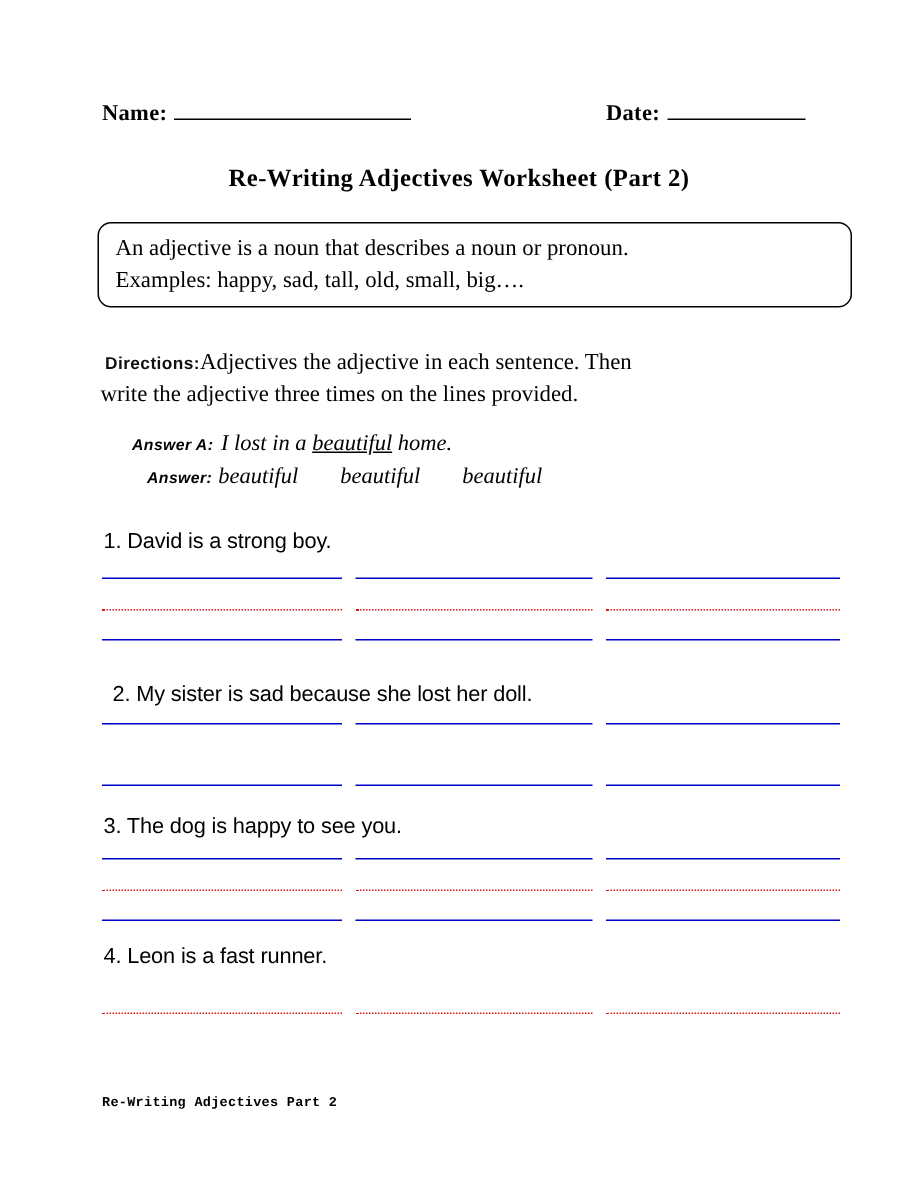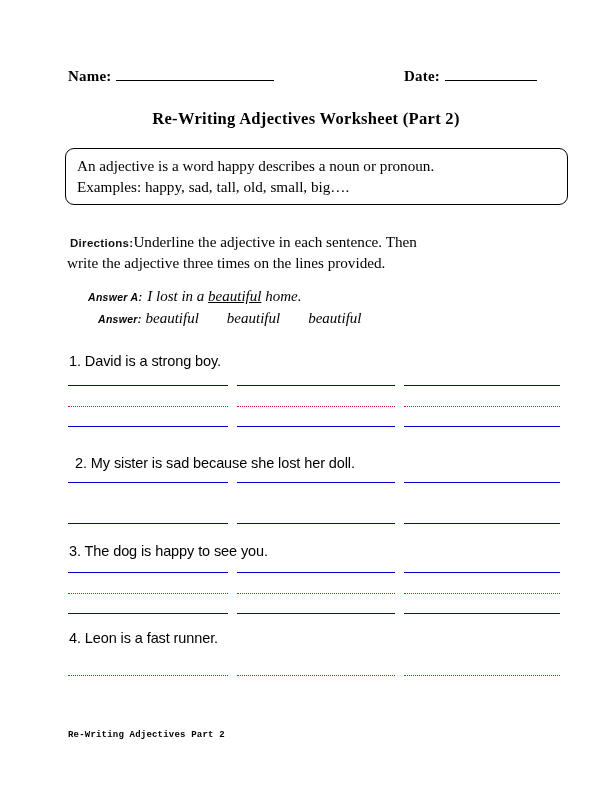--- a/index.html
+++ b/index.html
@@ -230,27 +230,27 @@
     </div>
     <div class="nd-group nd-date">
       <span class="nd-label">Date:</span>
       <span class="nd-rule nd-rule-date"></span>
     </div>
   </div>
 
   <div class="title">Re-Writing Adjectives Worksheet (Part 2)</div>
 
   <div class="defbox">
-    <div class="defbox-line">An adjective is a word happy describes a noun or pronoun.</div>
+    <div class="defbox-line">An adjective is a noun that describes a noun or pronoun.</div>
     <div class="defbox-line">Examples: happy, sad, tall, old, small, big….</div>
   </div>
 
   <div class="directions">
     <div class="dir-first">
-      <span class="dir-label">Directions:</span><span class="dir-text">Underline the adjective in each sentence. Then</span>
+      <span class="dir-label">Directions:</span><span class="dir-text">Adjectives the adjective in each sentence. Then</span>
     </div>
     <div class="dir-second">write the adjective three times on the lines provided.</div>
   </div>
 
   <div class="example-row">
     <span class="ex-label">Answer A:</span>
     <span class="ex-text"><span>I lost in a </span><span class="ex-underline">beautiful</span><span> home.</span></span>
   </div>
 
   <div class="answer-row">

